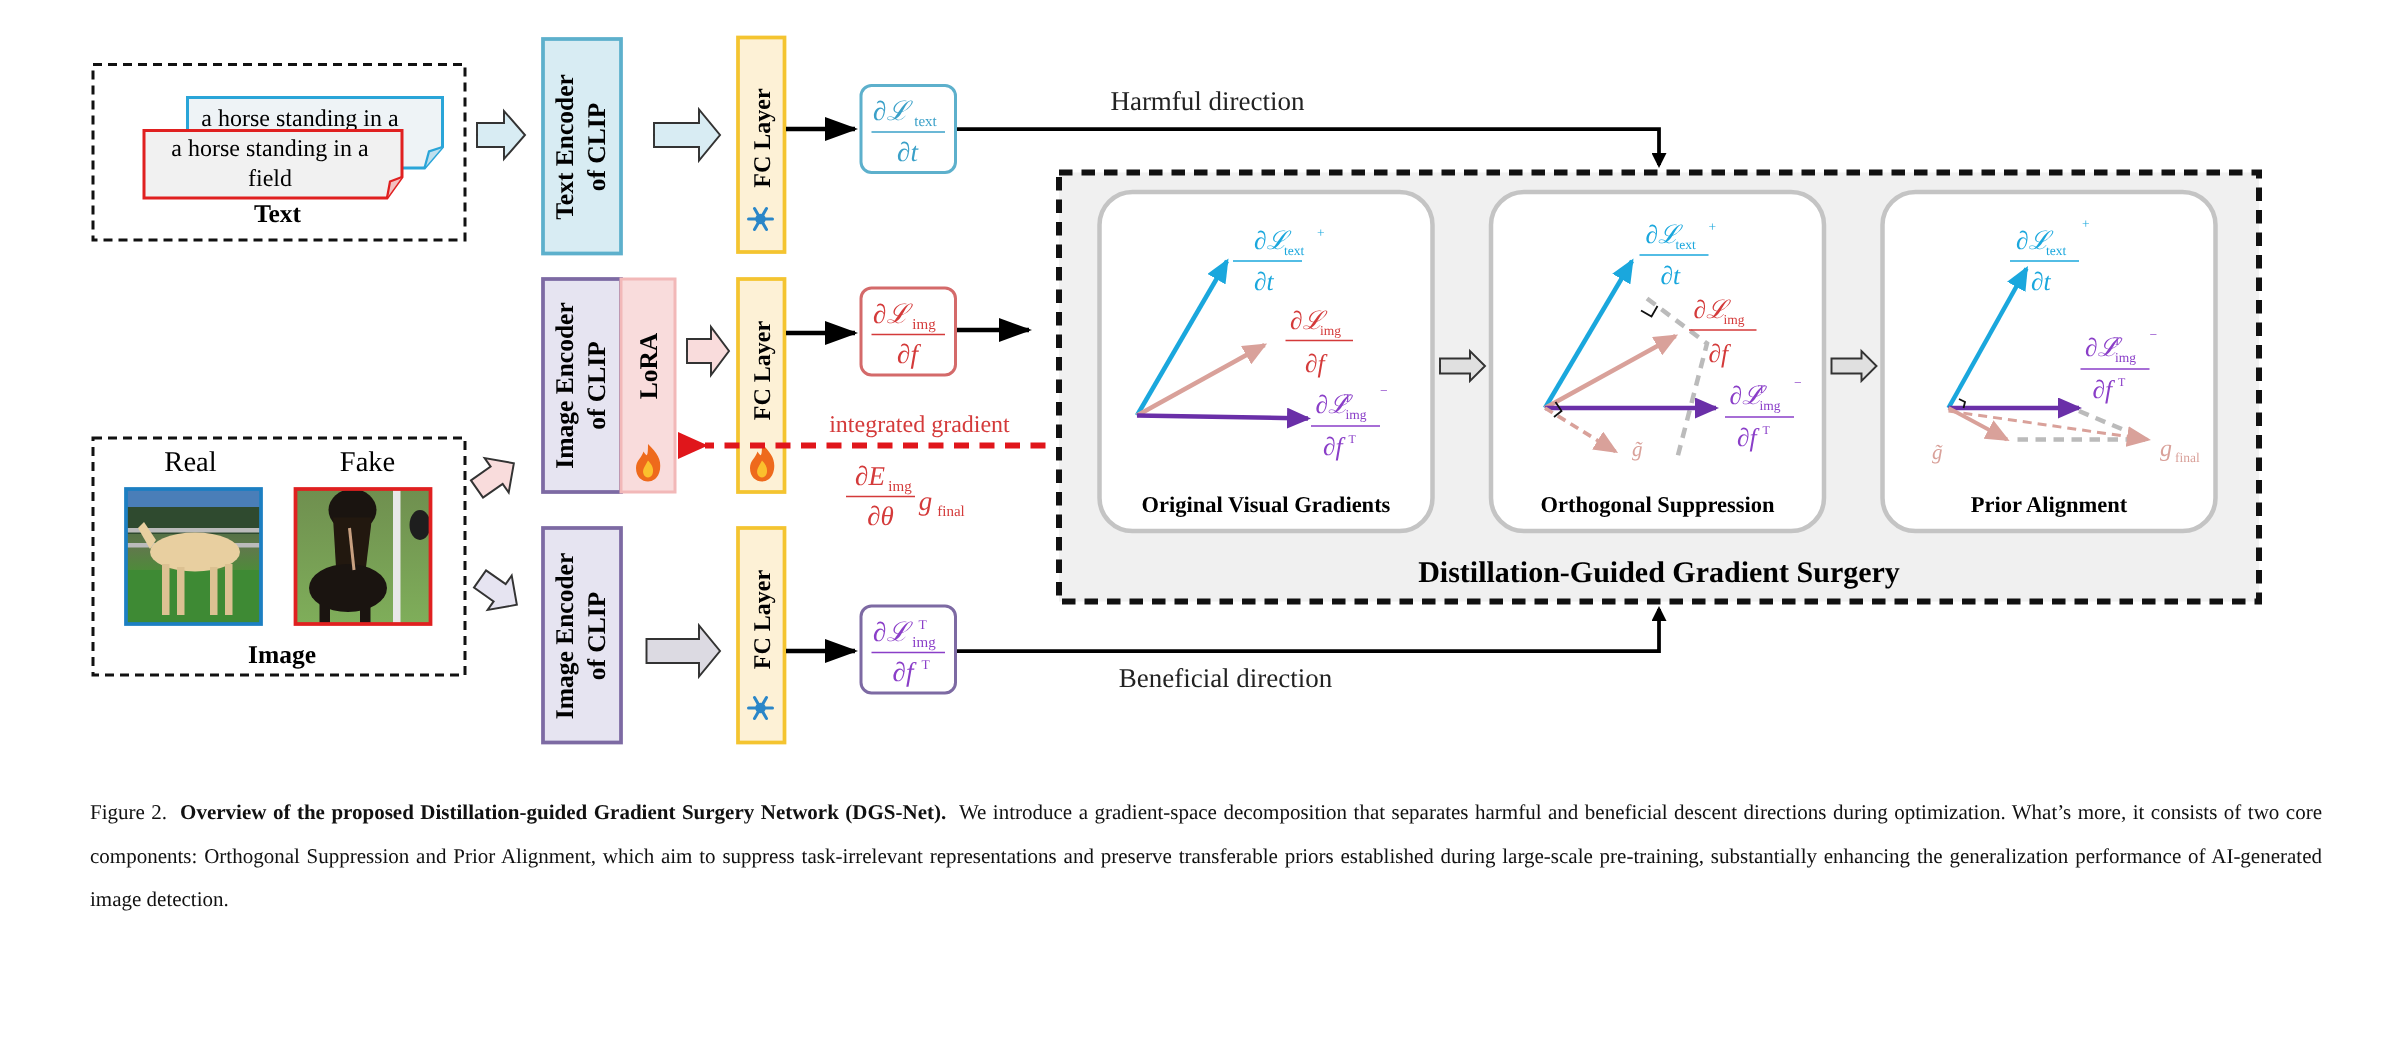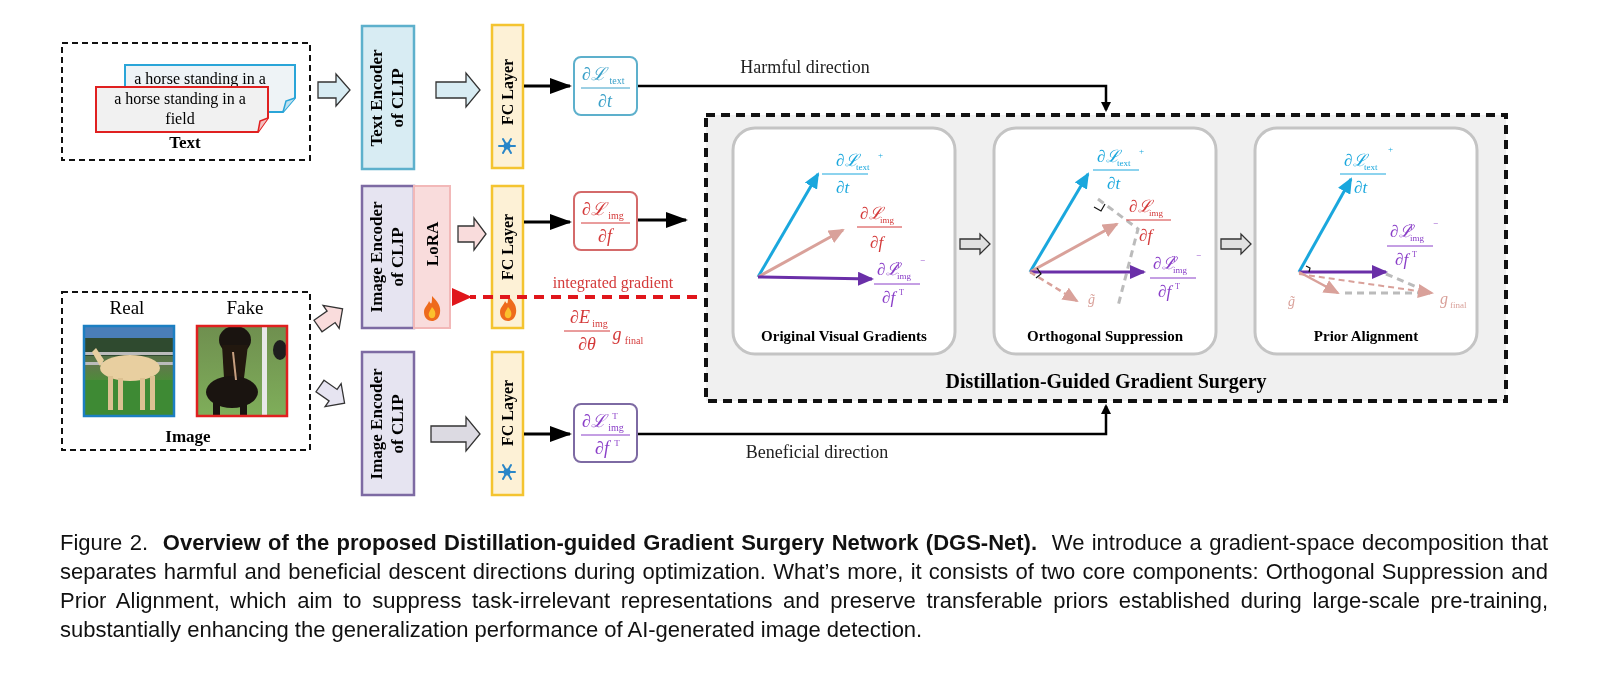--- a/index.html
+++ b/index.html
@@ -1,19 +1,19 @@
 <!DOCTYPE html>
 <html><head>
 <meta charset="utf-8">
 <style>
   html,body{margin:0;padding:0;background:#fff;}
   body{width:1602px;height:700px;position:relative;overflow:hidden;font-family:"Liberation Serif","DejaVu Serif",serif;color:#111;}
   .abs{position:absolute;}
   svg text{font-family:"Liberation Serif","DejaVu Serif",serif;}
-  .caption{position:absolute;left:60px;top:528px;width:1488px;font-size:22px;line-height:29px;text-align:justify;color:#111;font-family:Liberation Sans, sans-serif;}
+  .caption{position:absolute;left:60px;top:528px;width:1488px;font-size:14px;line-height:29px;text-align:justify;color:#111;font-family:Liberation Serif, serif;}
   .caption b{font-weight:bold;}
 </style>
 </head>
 <body>
 
 <svg class="abs" style="left:0;top:0" width="1602" height="520" viewBox="0 0 1602 520">
   <defs>
     <marker id="ahBlack" markerWidth="10" markerHeight="10" refX="8" refY="5" orient="auto" markerUnits="userSpaceOnUse">
       <path d="M0,0 L10,5 L0,10 z" fill="#000"></path>
     </marker>

